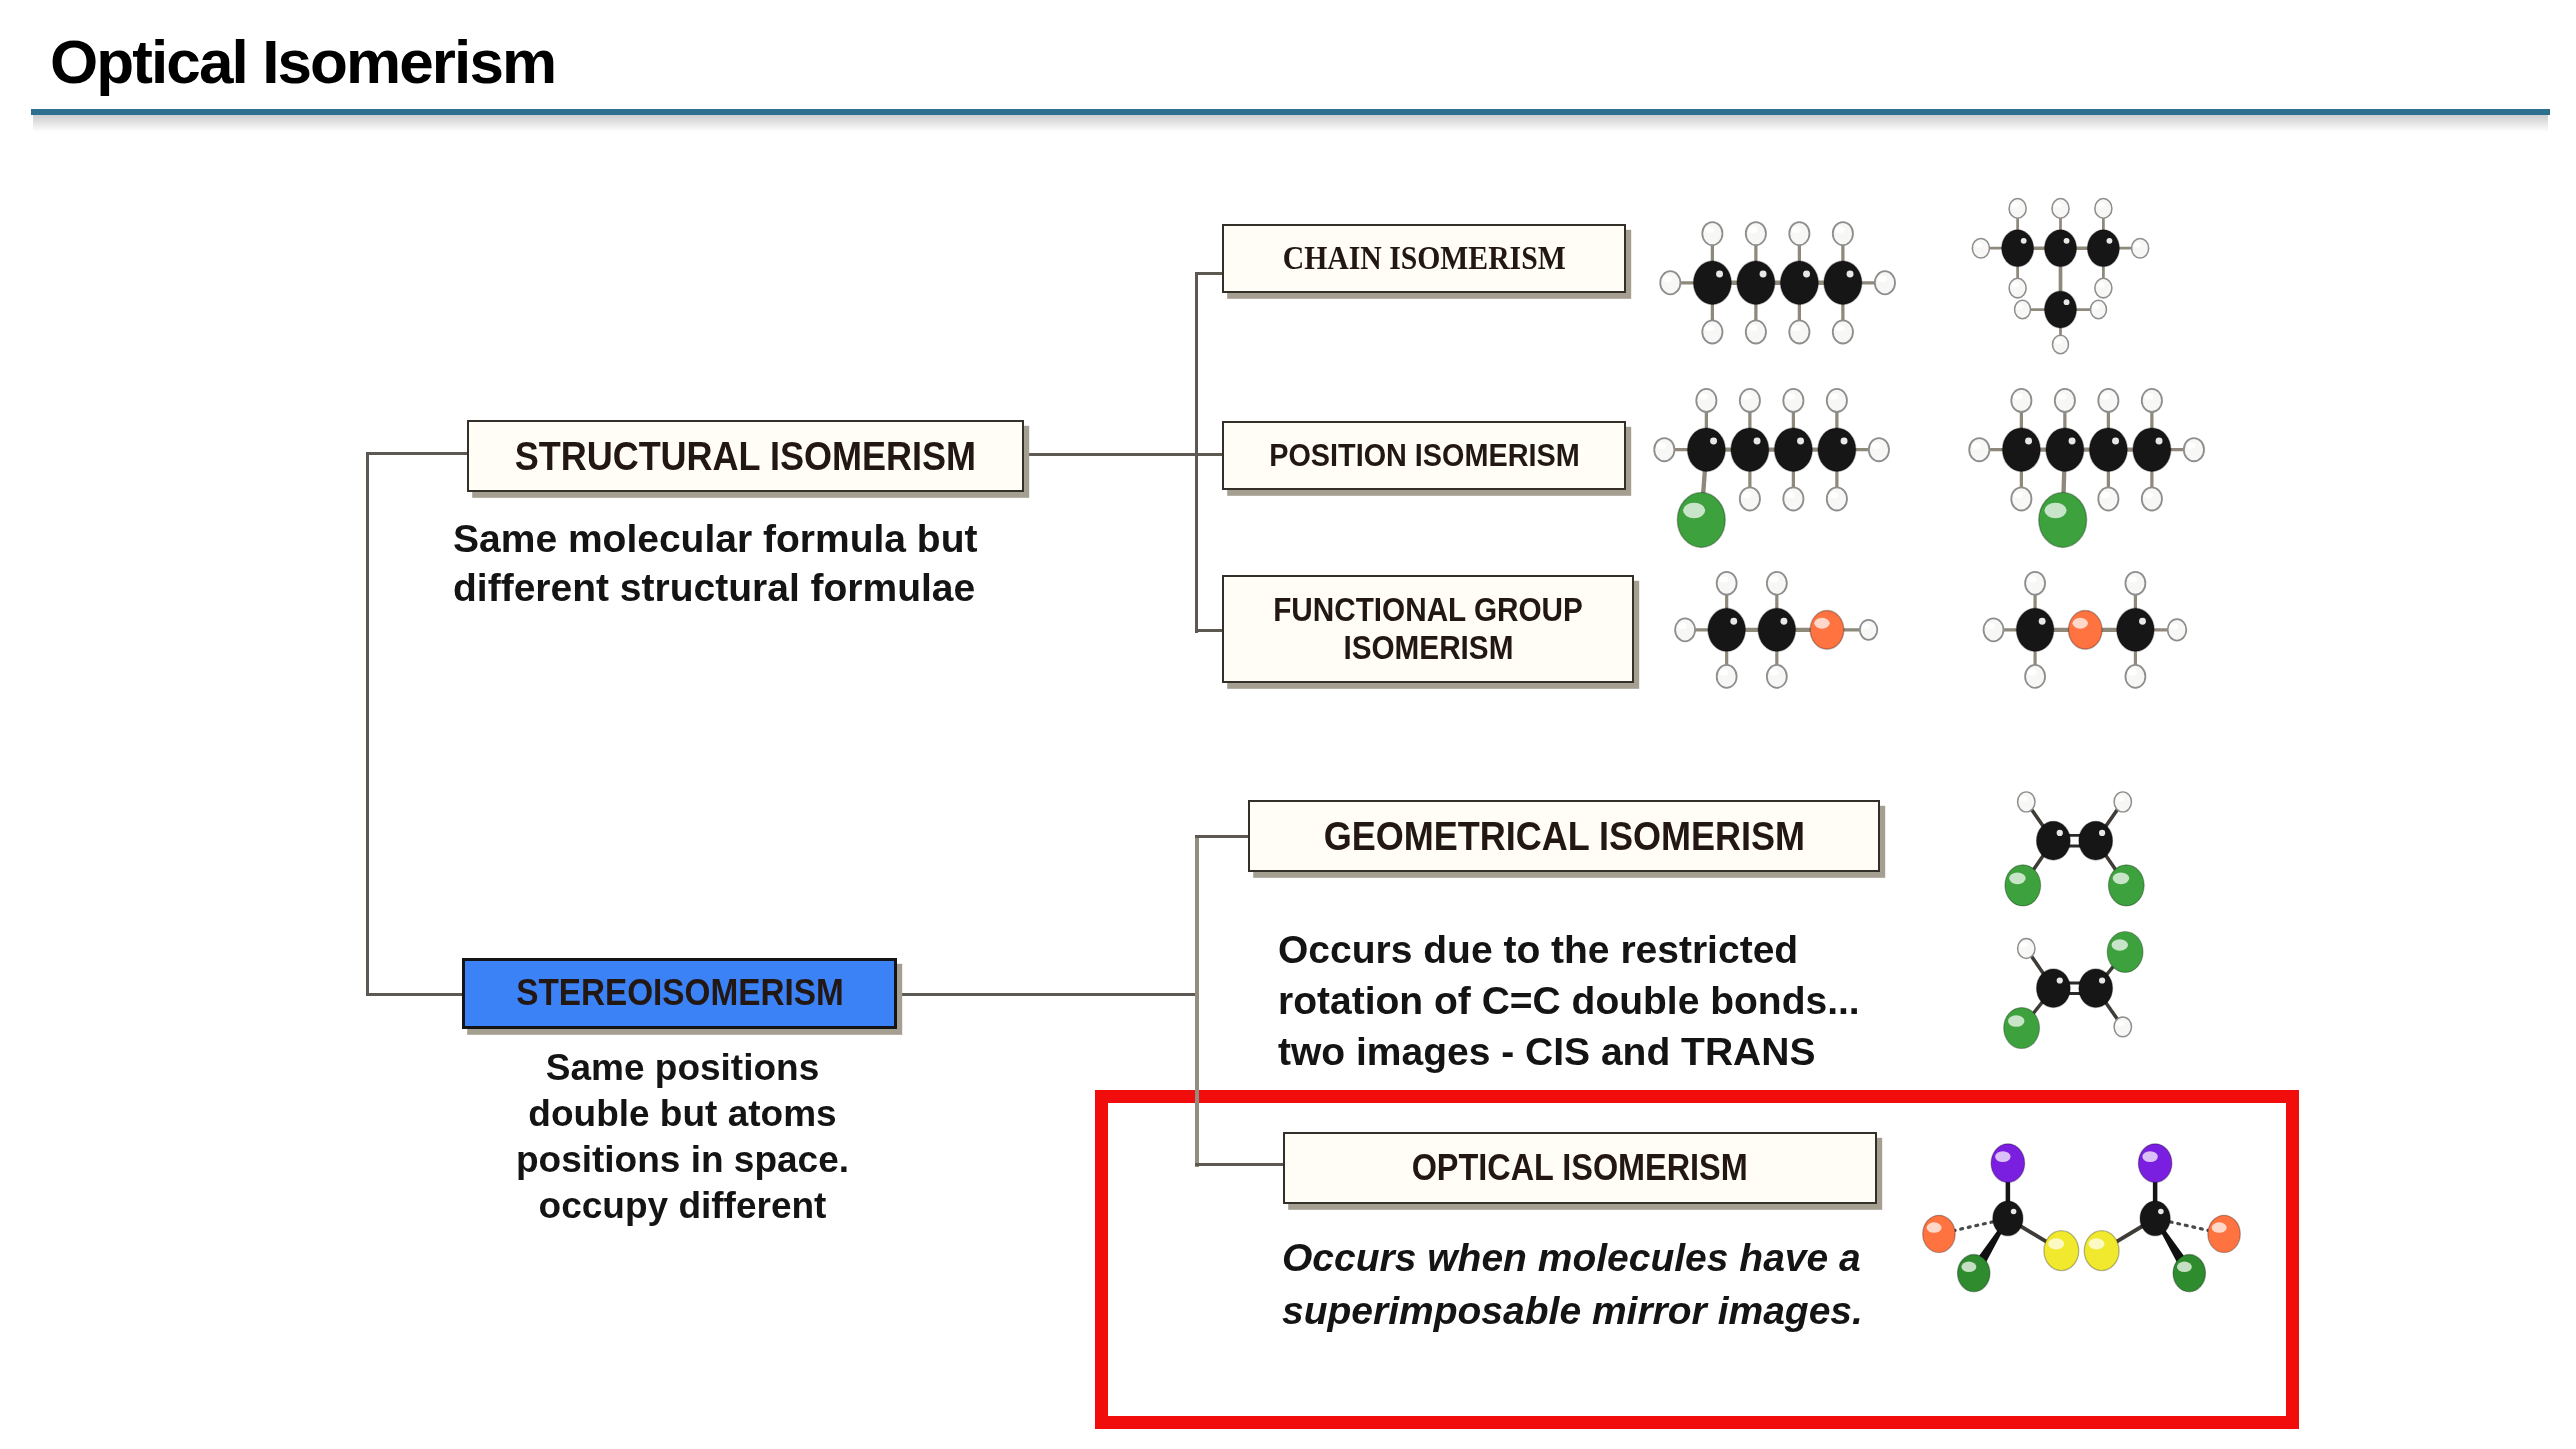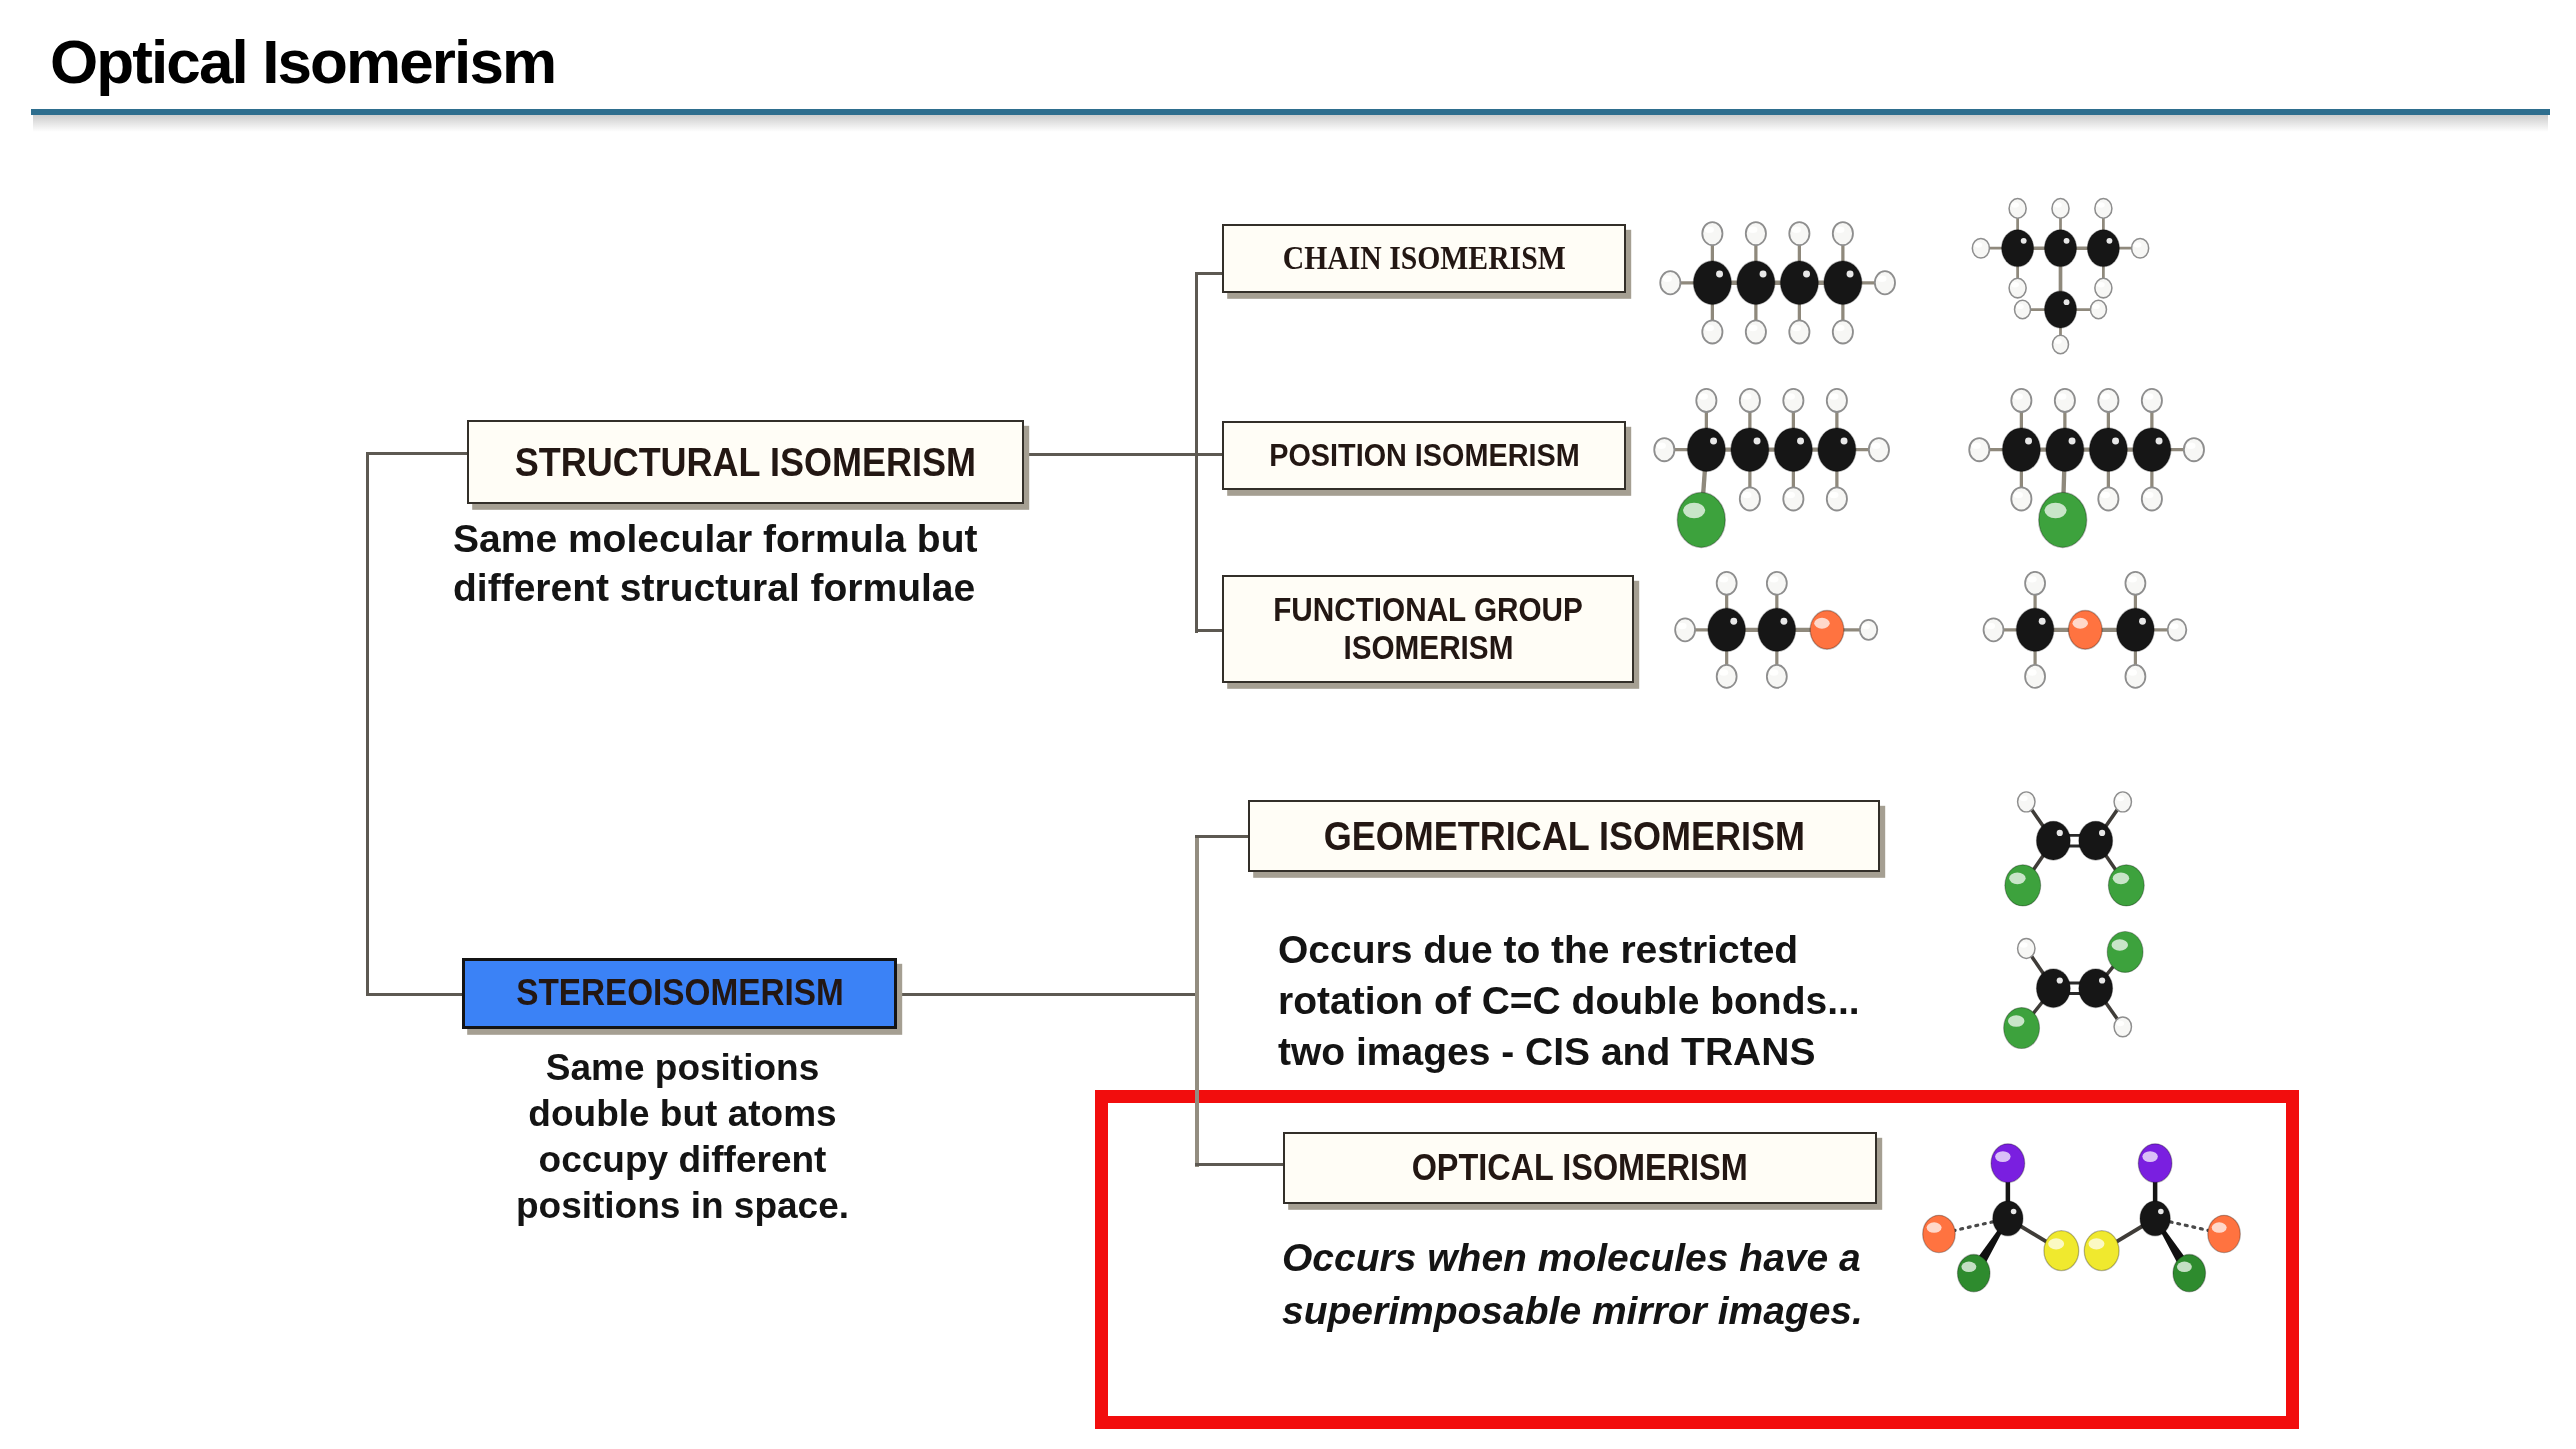--- a/index.html
+++ b/index.html
@@ -52,21 +52,21 @@
 <div class="line" style="left:1023px;top:453px;width:202px;height:3.2px;"></div>
 <div class="line" style="left:1195px;top:272px;width:3.2px;height:361px;"></div>
 <div class="line" style="left:1195px;top:272px;width:31px;height:3.2px;"></div>
 <div class="line" style="left:1195px;top:629px;width:31px;height:3.2px;"></div>
 
 <div class="line" style="left:896px;top:993px;width:303px;height:3.2px;"></div>
 <div class="line line-tan" style="left:1195px;top:835px;width:3.9px;height:332px;"></div>
 <div class="line" style="left:1195px;top:835px;width:54px;height:3.2px;"></div>
 <div class="line" style="left:1195px;top:1163px;width:89px;height:3.2px;"></div>
 
-<div class="box" style="left:467px;top:420px;width:557px;height:84px;text-align:center;">
+<div class="box" style="left:467px;top:420px;width:557px;height:72px;text-align:center;">
   <span class="lbl" style="font-size:40px;">STRUCTURAL ISOMERISM</span>
 </div>
 <div class="box" style="left:1222px;top:224px;width:404px;height:69px;font-family:Liberation Serif, serif;">
   <span class="lbl" style="font-size:33px;">CHAIN ISOMERISM</span>
 </div>
 <div class="box" style="left:1222px;top:421px;width:404px;height:69px;">
   <span class="lbl" style="font-size:32px;">POSITION ISOMERISM</span>
 </div>
 <div class="box" style="left:1222px;top:575px;width:412px;height:108px;">
   <span class="lbl" style="font-size:33px;">FUNCTIONAL GROUP</span>
@@ -82,22 +82,22 @@
   <span class="lbl" style="font-size:36px;">OPTICAL ISOMERISM</span>
 </div>
 
 <div class="desc" style="left:453px;top:514px;font-size:39px;line-height:49px;">
   <div>Same molecular formula but</div>
   <div>different structural formulae</div>
 </div>
 <div class="desc desc-center" style="left:399px;top:1045px;width:567px;font-size:37px;line-height:46px;">
   <div>Same positions</div>
   <div>double but atoms</div>
+  <div>positions in space.</div>
   <div>occupy different</div>
-  <div>positions in space.</div>
 </div>
 <div class="desc" style="left:1278px;top:896px;font-size:39px;line-height:51px;margin-top:28px;">
   <div>Occurs due to the restricted</div>
   <div>rotation of C=C double bonds...</div>
   <div>two images - CIS and TRANS</div>
 </div>
 <div class="desc" style="left:1282px;top:1231px;font-size:39px;line-height:53px;font-style:italic;">
   <div>Occurs when molecules have a</div>
   <div>superimposable mirror images.</div>
 </div>

